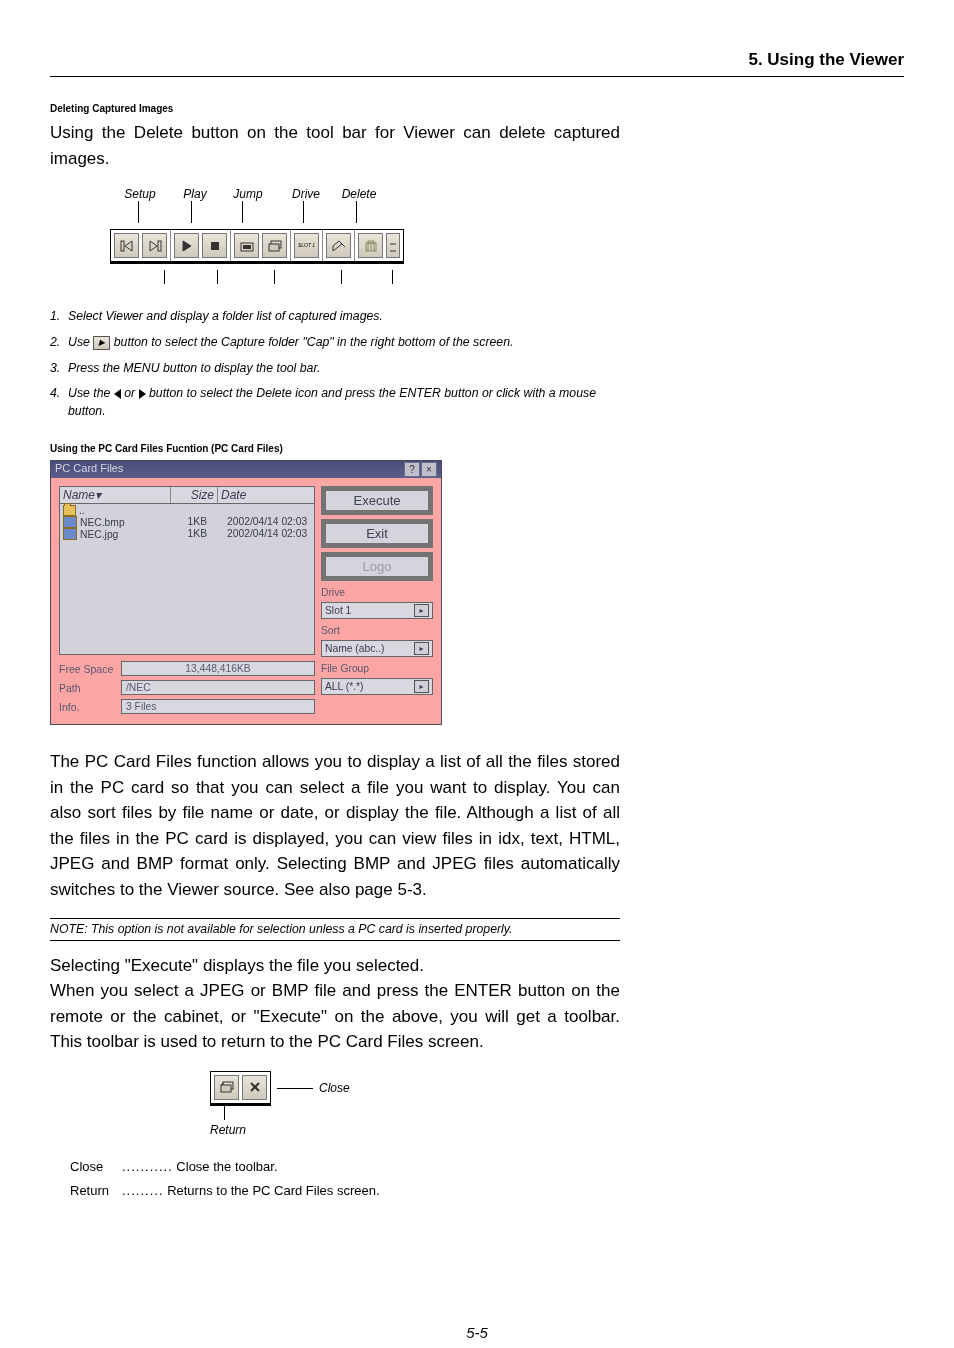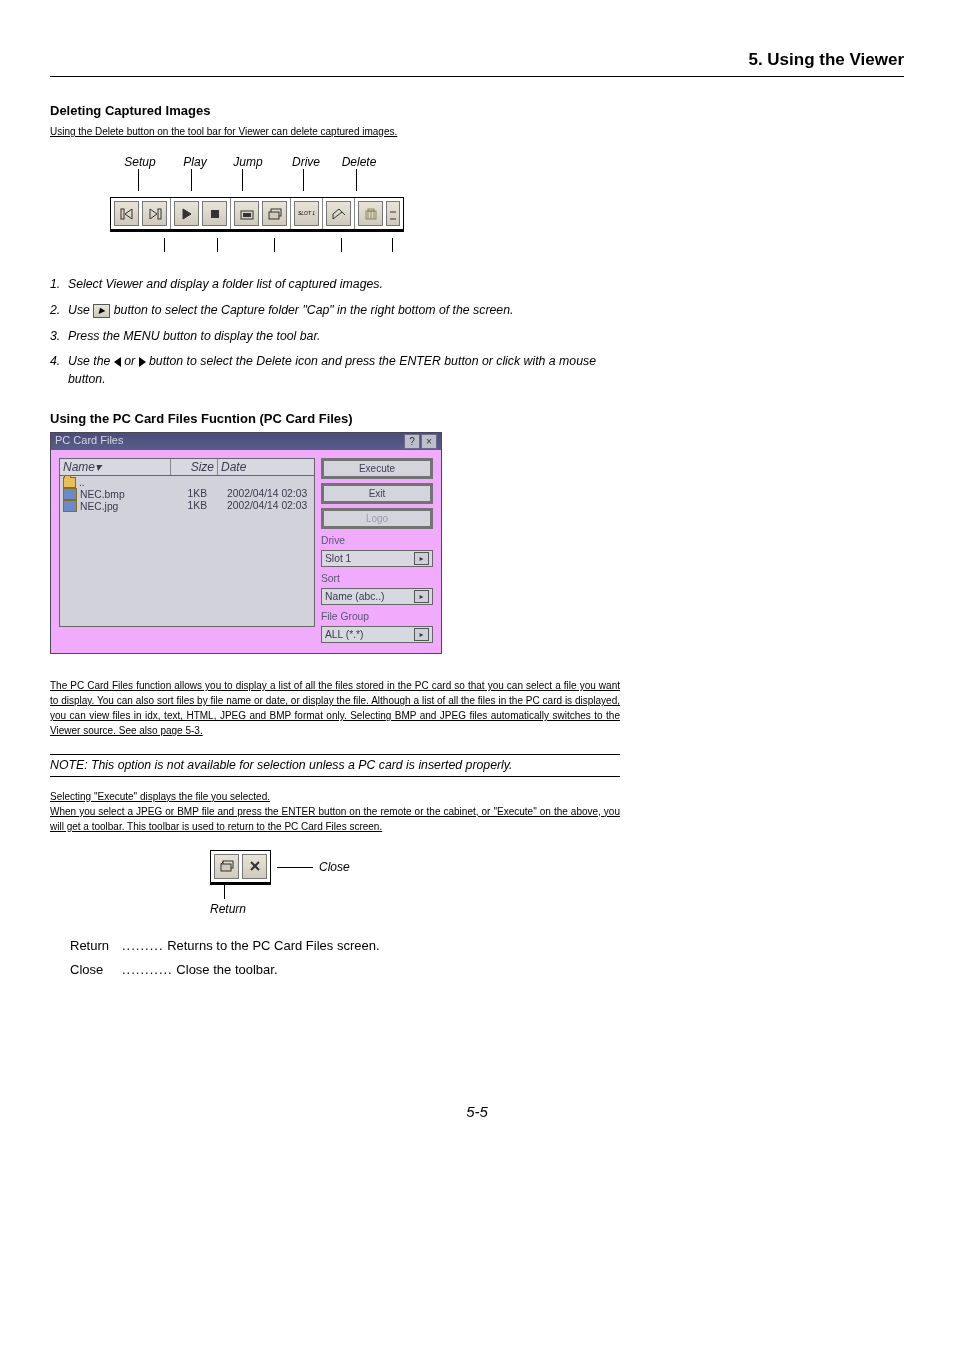--- a/index.html
+++ b/index.html
@@ -18,29 +18,28 @@
     font-size: 17px;
     padding-bottom: 6px;
     border-bottom: 1.5px solid #000;
     margin-bottom: 26px;
   }
   .content-col {
     width: 570px;
   }
   .section-heading {
     font-weight: bold;
-    font-size: 13px;
+    font-size: 10px;
     margin: 0 0 6px 0;
   }
   .body-text {
-    font-size: 10px;
+    font-size: 17px;
     line-height: 1.5;
     margin: 0 0 16px 0;
     text-align: justify;
-    text-decoration: underline;
   }
   .toolbar-figure {
     margin: 4px 0 24px 60px;
     font-style: italic;
     font-size: 12px;
   }
   .toolbar-labels-top, .toolbar-labels-bottom {
     display: flex;
   }
   .toolbar-labels-top span, .toolbar-labels-bottom span {
@@ -84,21 +83,21 @@
     vertical-align: middle;
     font-size: 8px; text-align: center; line-height: 12px;
   }
   .tri-left { display:inline-block; width:0; height:0; border-top:5px solid transparent; border-bottom:5px solid transparent; border-right:7px solid #000; vertical-align: middle;}
   .tri-right { display:inline-block; width:0; height:0; border-top:5px solid transparent; border-bottom:5px solid transparent; border-left:7px solid #000; vertical-align: middle;}
 
   
   .dialog {
     width: 390px;
     border: 1px solid #48485a;
-    background: #f0abfc;
+    background: #fca5a5;
     margin: 4px 0 24px 0;
     font-size: 10.5px;
     color: #3a3a50;
   }
   .dialog-title {
     background: linear-gradient(#4a4c7a,#5a5c8a);
     color: #d5d5e4;
     padding: 1px 4px;
     display: flex;
     justify-content: space-between;
@@ -117,21 +116,21 @@
   .frow { display:flex; font-size:10.3px; padding:0 3px; }
   .frow .c1 { width:104px; display:flex; align-items:center; gap:3px;}
   .frow .c2 { width:40px; text-align:right; }
   .frow .c3 { flex:1; padding-left:20px; }
   .ficon { width:11px; height:9px; background:#e8c05a; border:1px solid #8a6a20; display:inline-block; position:relative;}
   .ficon.fld::before { content:""; position:absolute; top:-3px; left:0; width:5px; height:2px; background:#e8c05a; border:1px solid #8a6a20; border-bottom:none;}
   .ficon.bmp { background:#6a8ac8; width:12px; height:10px;}
   .meta { margin-top:6px; display:grid; grid-template-columns:62px 1fr; row-gap:4px; align-items:center; font-size:10.5px; color:#585870;}
   .meta .field { border:1px solid #666; background:#d8d8e0; padding:1px 4px; font-size:10.3px;}
   .side { width:112px; display:flex; flex-direction:column; gap:4px; }
-  .sbtn { border:3px solid #737373; background:#d4d4dd; text-align:center; padding:2px 0; font-size:10px; color:#404055;}
+  .sbtn { border:5px solid #737373; background:#d4d4dd; text-align:center; padding:2px 0; font-size:13px; color:#404055;}
   .sbtn.disabled { color:#9a9aac; }
   .slabel { font-size:10.3px; color:#585870; margin-top:2px;}
   .sselect { border:1px solid #666; background:#d8d8e0; padding:1px 3px; display:flex; justify-content:space-between; align-items:center; font-size:10.3px;}
   .sselect .dd { width:13px; height:11px; border:1px solid #555; background:#cfcfd8; text-align:center; font-size:8px; line-height:11px;}
 
   .note {
     border-top: 1px solid #000;
     border-bottom: 1px solid #000;
     font-style: italic;
     font-size: 12.3px;
@@ -299,20 +298,28 @@
             <div class="c3">2002/04/14 02:03</div>
           </div>
           <div class="frow">
             <div class="c1">
                 <span class="ficon bmp"></span>
                 <span>NEC.jpg</span>
               </div>
             <div class="c2">1KB</div>
             <div class="c3">2002/04/14 02:03</div>
           </div>
+        </div>
+        <div class="meta">
+          <div>Free Space</div>
+          <div class="field" style="text-align:center">13,448,416KB</div>
+          <div>Path</div>
+          <div class="field">/NEC</div>
+          <div>Info.</div>
+          <div class="field">3 Files</div>
         </div>
       </div>
       <div class="side">
         <div class="sbtn">Execute</div>
         <div class="sbtn">Exit</div>
         <div class="sbtn disabled">Logo</div>
         <div class="slabel">Drive</div>
         <div class="sselect">
             <span>Slot 1</span>
             <span class="dd">▸</span>
@@ -358,19 +365,19 @@
         </div>
       </div>
       <span class="leader" style="width:36px"></span>
       <span>Close</span>
     </div>
     <div style="margin-left:14px;"><span class="tick" style="height:14px; display:inline-block;"></span></div>
     <div style="margin-left:0; width:60px; text-align:left;">Return</div>
   </div>
 
   <div class="deflist">
+    <div><span class="term">Close</span><span class="dots">...........</span> <span>Close the toolbar.</span></div>
     <div><span class="term">Return</span><span class="dots">.........</span> <span>Returns to the PC Card Files screen.</span></div>
-    <div><span class="term">Close</span><span class="dots">...........</span> <span>Close the toolbar.</span></div>
   </div>
 
 </div>
 
 <div class="page-num">5-5</div>
 
 </body></html>

